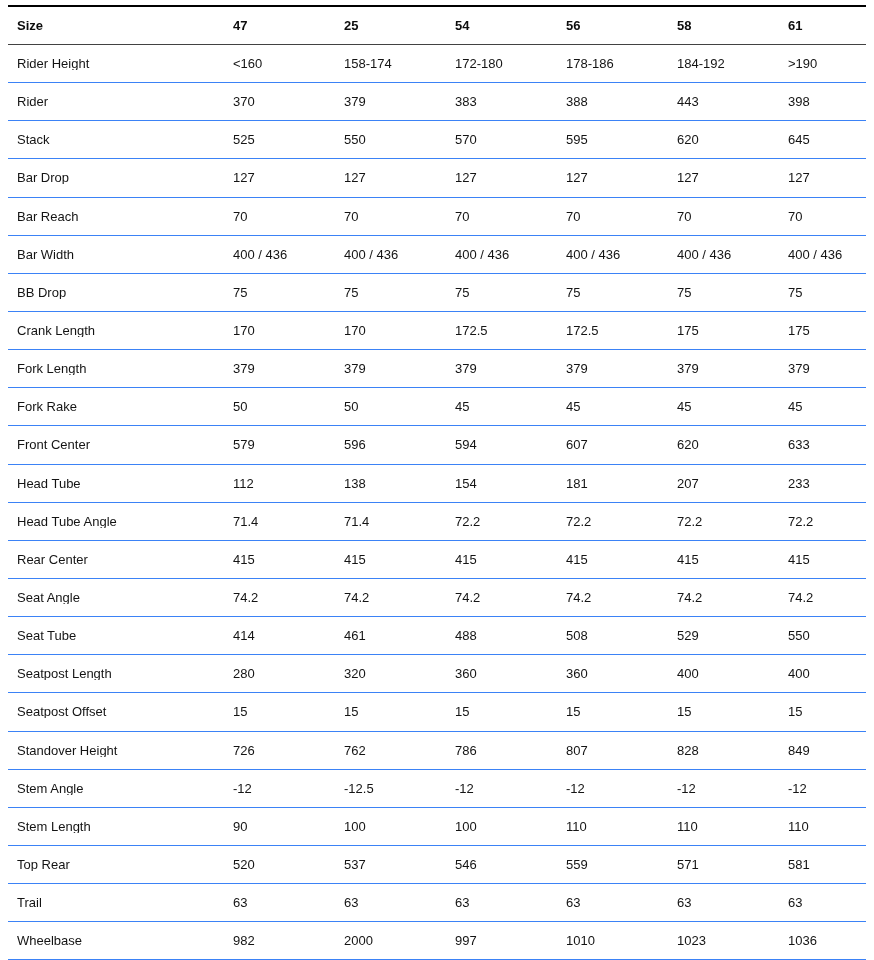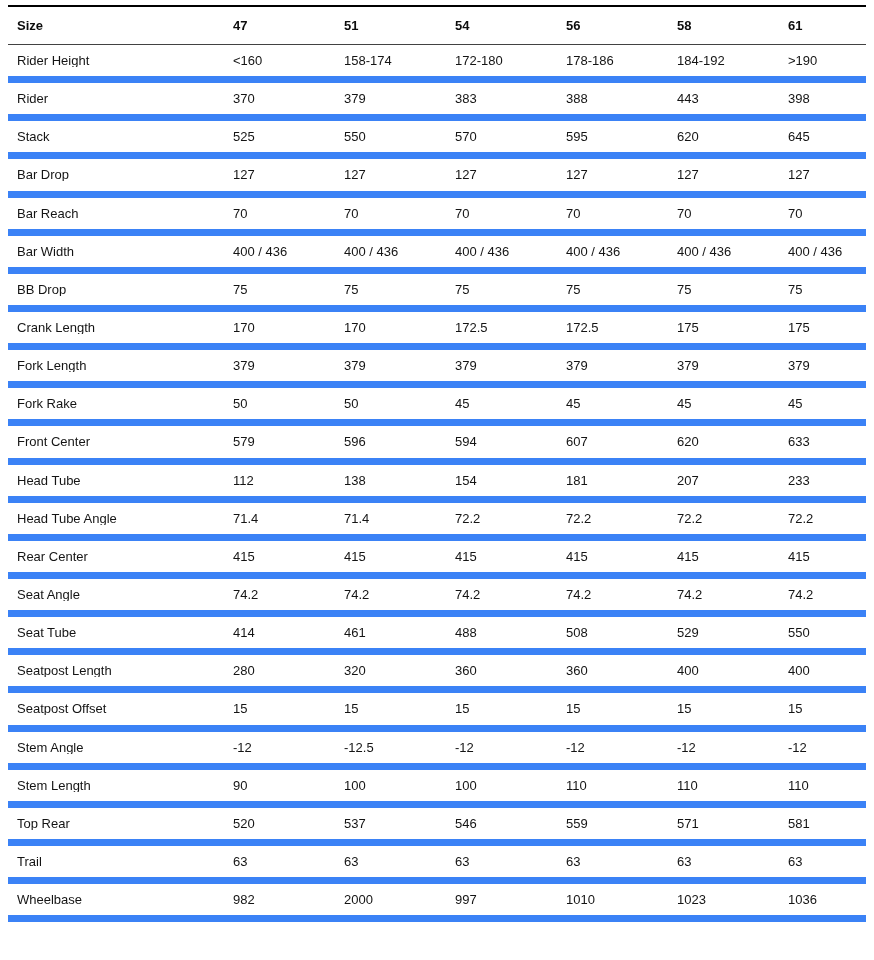--- a/index.html
+++ b/index.html
@@ -17,21 +17,21 @@
   }
   .geo-table {
     margin: 5px 8px 0 8px;
     border-top: 2px solid #000000;
   }
   .row {
     display: flex;
     align-items: center;
     height: 38.15px;
     box-sizing: border-box;
-    border-bottom: 7px solid #3b82f6;
+    border-bottom: 1px solid #3b82f6;
     font-size: 13px;
     line-height: 1;
   }
   .row.header {
     height: 38px;
     font-weight: 700;
     border-bottom: 1px solid #424242;
     color: #0d0d0d;
   }
   .cell {
@@ -49,21 +49,21 @@
   }
 </style>
 </head>
 <body>
 
 <div class="page">
   <div class="geo-table">
     <div class="row header">
         <span class="cell label">Size</span>
         <span class="cell val">47</span>
-        <span class="cell val">51</span>
+        <span class="cell val">25</span>
         <span class="cell val">54</span>
         <span class="cell val">56</span>
         <span class="cell val">58</span>
         <span class="cell val">61</span>
       </div>
     <div id="table-body">
         <div class="row">
           <span class="cell label">Rider Height</span>
           <span class="cell val">&lt;160</span>
           <span class="cell val">158-174</span>
@@ -219,20 +219,29 @@
         <div class="row">
           <span class="cell label">Seatpost Offset</span>
           <span class="cell val">15</span>
           <span class="cell val">15</span>
           <span class="cell val">15</span>
           <span class="cell val">15</span>
           <span class="cell val">15</span>
           <span class="cell val">15</span>
         </div>
         <div class="row">
+          <span class="cell label">Standover Height</span>
+          <span class="cell val">726</span>
+          <span class="cell val">762</span>
+          <span class="cell val">786</span>
+          <span class="cell val">807</span>
+          <span class="cell val">828</span>
+          <span class="cell val">849</span>
+        </div>
+        <div class="row">
           <span class="cell label">Stem Angle</span>
           <span class="cell val">-12</span>
           <span class="cell val">-12.5</span>
           <span class="cell val">-12</span>
           <span class="cell val">-12</span>
           <span class="cell val">-12</span>
           <span class="cell val">-12</span>
         </div>
         <div class="row">
           <span class="cell label">Stem Length</span>

